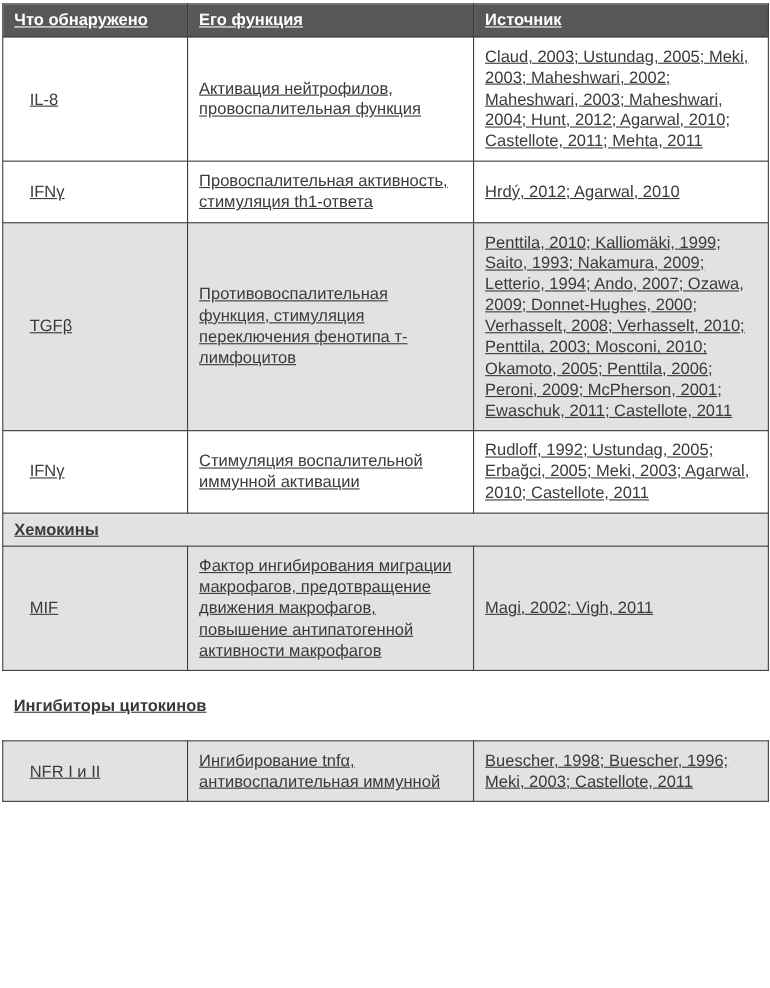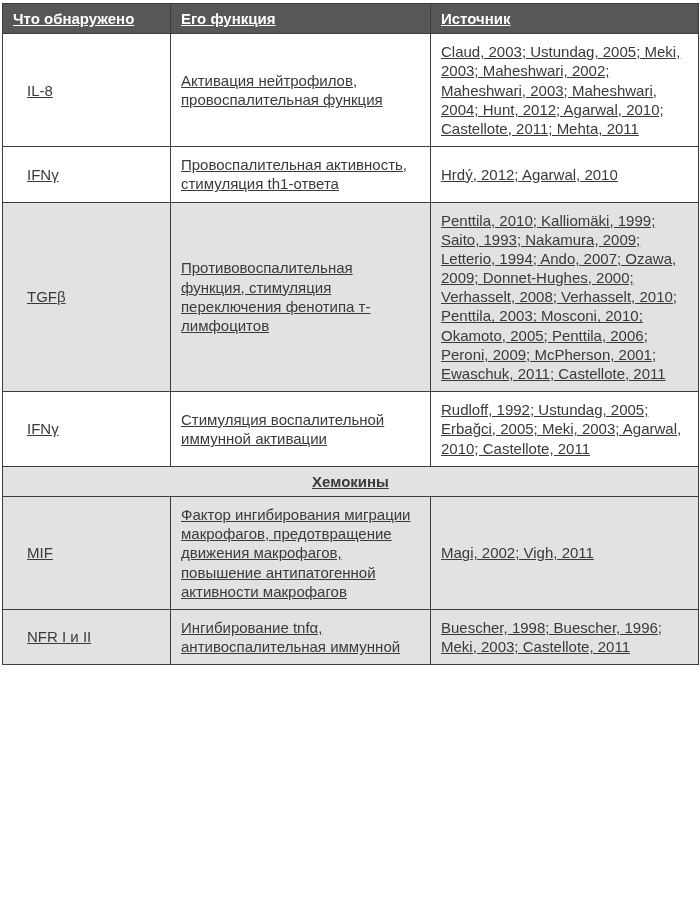--- a/index.html
+++ b/index.html
@@ -43,21 +43,20 @@
   thead th.first {
     text-align: left;
   }
   tr.shade td {
     background: #e2e2e2;
   }
   tr.data-row td.col0 {
     padding-left: 24px;
   }
   tr.section-row td {
-    text-align: center;
     font-weight: bold;
     padding: 5px 10px;
   }
   tr.section-row.plain td {
     border: none;
     background: #ffffff;
     padding: 22px 10px;
   }
 </style>
 </head>
@@ -99,20 +98,23 @@
           <td class="col2">Rudloff, 1992; Ustundag, 2005; Erbağci, 2005; Meki, 2003; Agarwal, 2010; Castellote, 2011</td>
         </tr>
         <tr class="section-row shade">
           <td colspan="3">Хемокины</td>
         </tr>
         <tr class="data-row shade">
           <td class="col0">MIF</td>
           <td class="col1">Фактор ингибирования миграции макрофагов, предотвращение движения макрофагов, повышение антипатогенной активности макрофагов</td>
           <td class="col2">Magi, 2002; Vigh, 2011</td>
         </tr>
+        <tr class="section-row plain">
+          <td colspan="3">Ингибиторы цитокинов</td>
+        </tr>
         <tr class="data-row shade">
           <td class="col0">NFR I и II</td>
           <td class="col1">Ингибирование tnfα, антивоспалительная иммунной</td>
           <td class="col2">Buescher, 1998; Buescher, 1996; Meki, 2003; Castellote, 2011</td>
         </tr>
       </tbody>
   </table>
 </div>
 
 </body></html>

